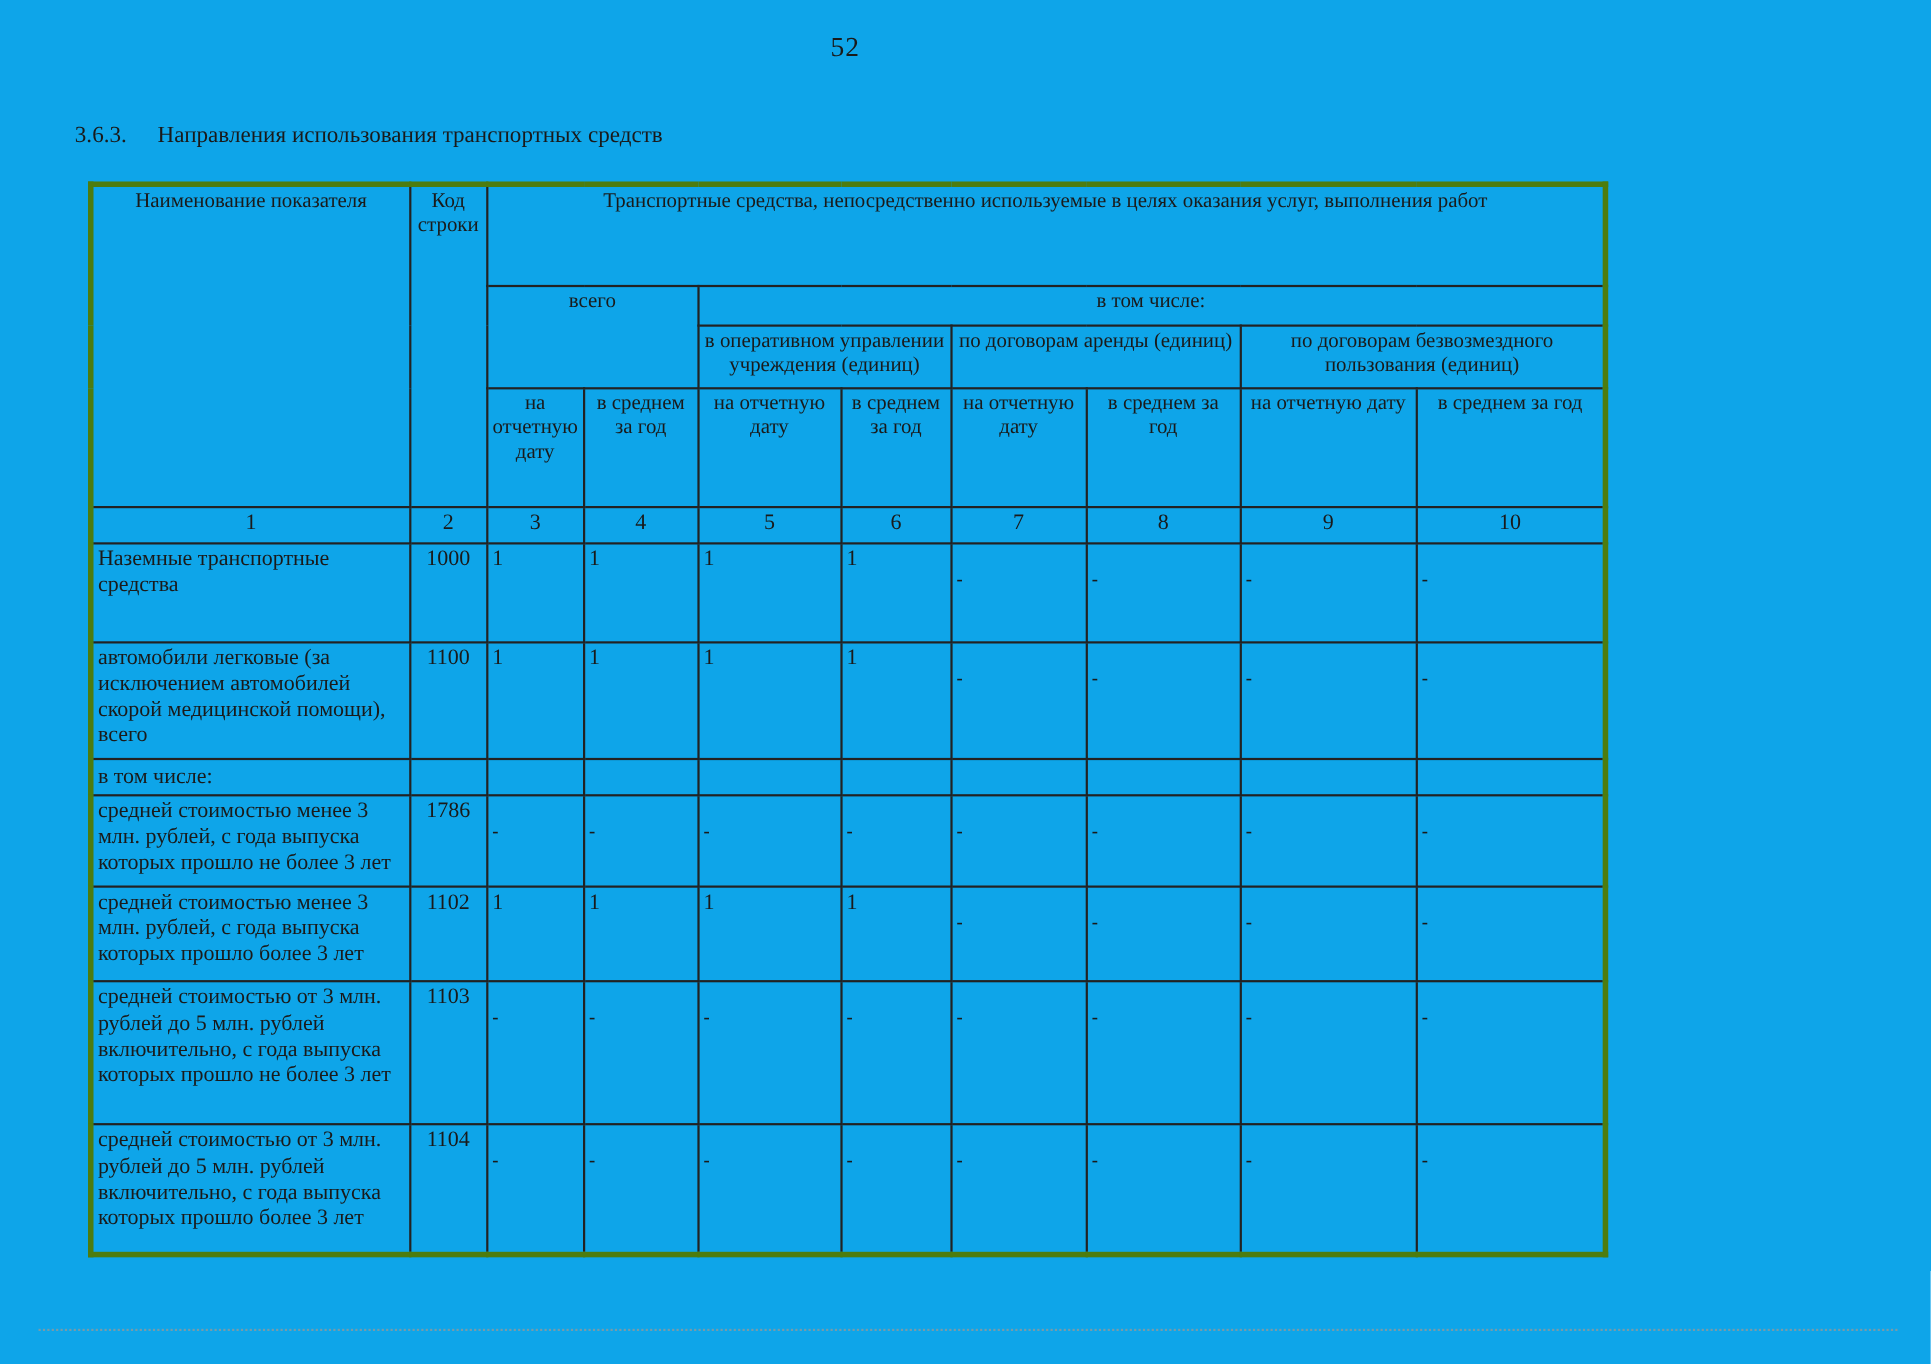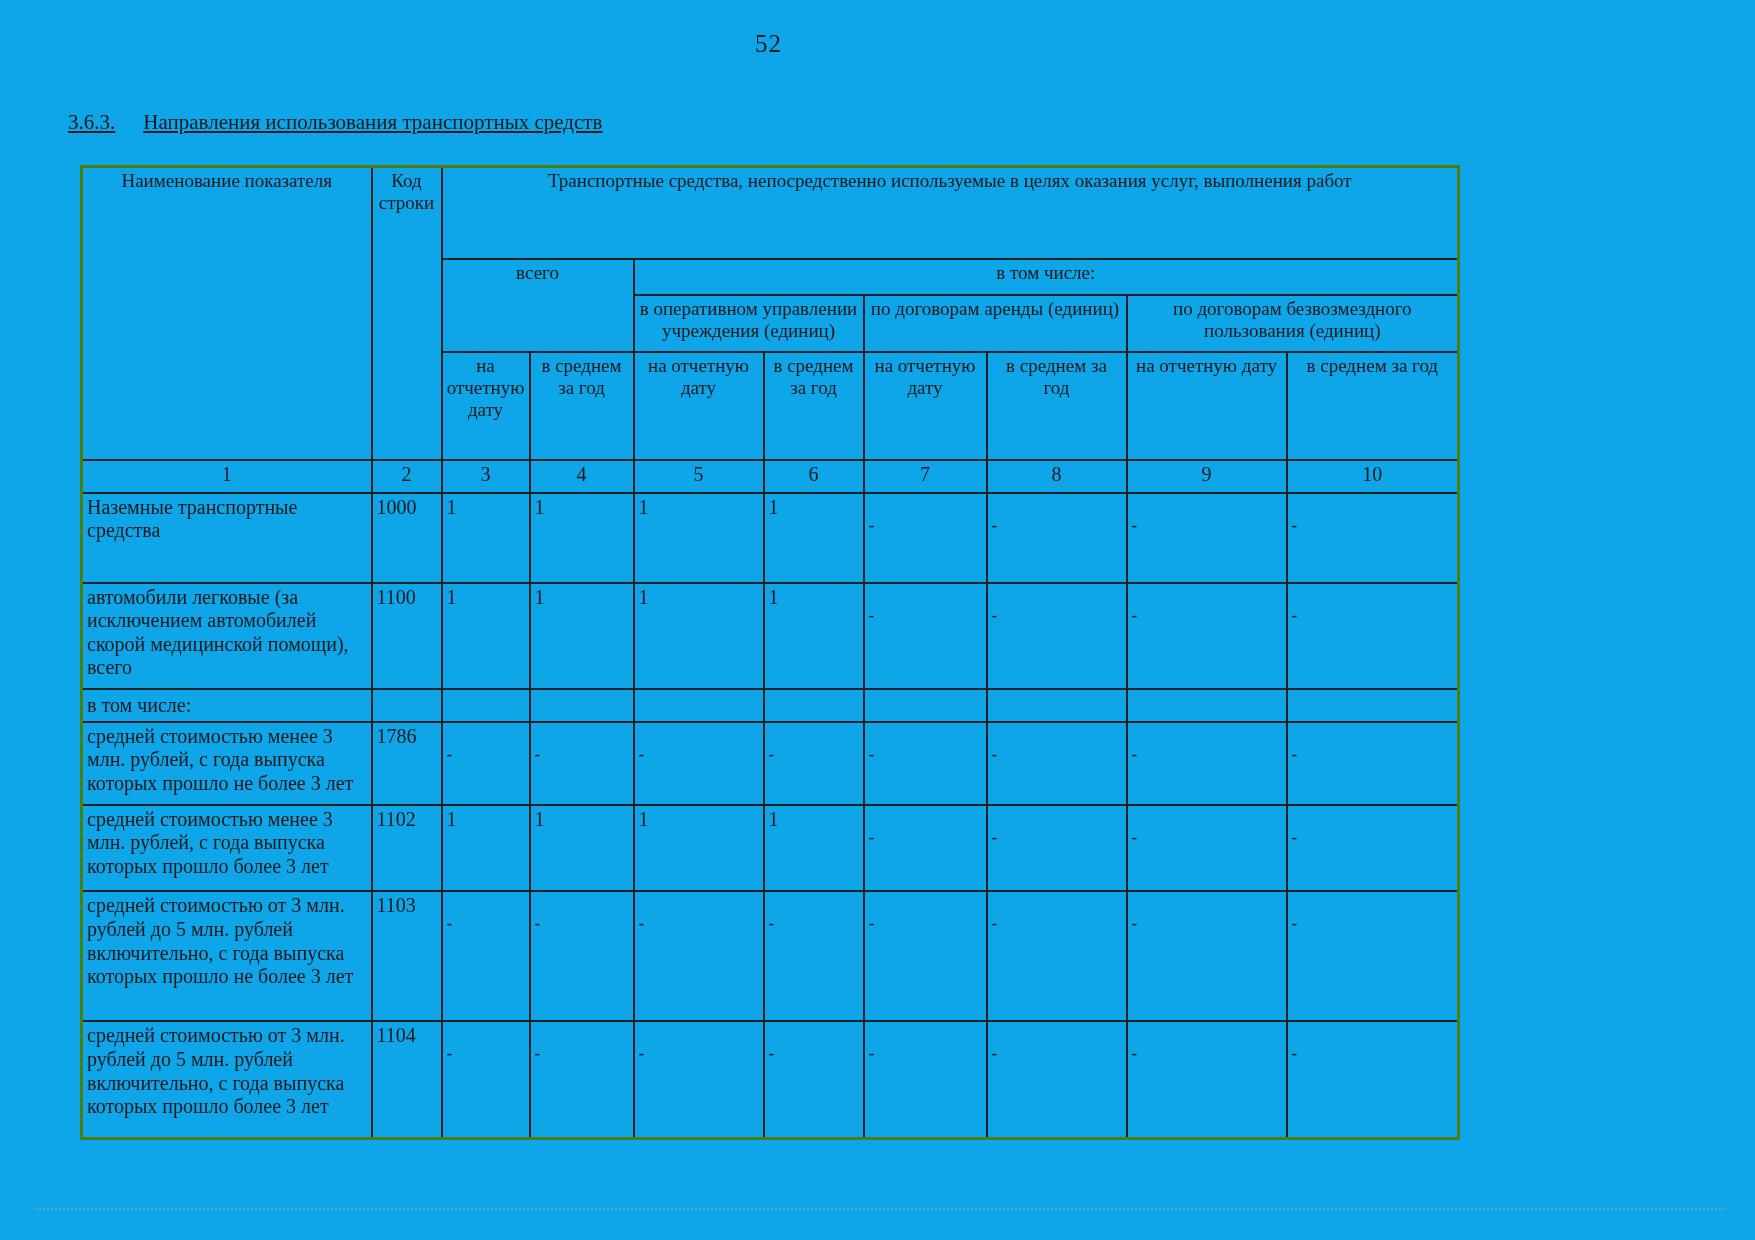--- a/index.html
+++ b/index.html
@@ -13,56 +13,56 @@
   .page{
     position:relative;width:1755px;height:1240px;
     background:#0ea5e9;
   }
   .page-number{
     position:absolute;top:30px;left:80px;width:1377px;
     text-align:center;font-size:25px;letter-spacing:1px;
   }
   .doc-title{
     position:absolute;top:110px;left:68px;
-    font-size:21px;white-space:nowrap;text-decoration:underline;
+    font-size:21px;white-space:nowrap;
   }
   .doc-title .num{margin-right:28px;}
   table.grid{
     position:absolute;left:80px;top:165px;
     border-collapse:collapse;table-layout:fixed;
     width:1377px;
     font-size:19px;line-height:1.18;
   }
   table.grid td{
     border:2px solid #222;
     padding:2px 4px;
     overflow:hidden;
     vertical-align:top;
   }
-  table.grid{border:3px solid #4d7c0f;}
+  table.grid{border:5px solid #4d7c0f;}
   
   tr.hA{height:92px;}
   tr.hB{height:36px;}
   tr.hC{height:57px;}
   tr.hD{height:108px;}
   tr.hN{height:33px;}
   .th{text-align:center;vertical-align:top;}
   .leaf{vertical-align:middle;text-align:center;}
   .leaf-top{vertical-align:top;text-align:center;padding-top:3px;}
   .colnum{text-align:center;vertical-align:middle;font-size:20px;padding:0;}
   
   tr.r0{height:90px;} tr.r1{height:87px;} tr.r2{height:33px;}
   tr.r3{height:80px;} tr.r4{height:80px;} tr.r5{height:130px;} tr.r6{height:107px;}
   td.name{
     vertical-align:bottom;text-align:left;
     font-size:20px;padding:2px 4px 6px 2px;
   }
   td.name.top{vertical-align:top;padding-top:4px;}
   td.code{
-    text-align:left;vertical-align:top;
+    text-align:center;vertical-align:top;
     font-size:20px;padding-top:4px;
   }
   td.val{
     text-align:left;vertical-align:top;
     font-size:20px;padding:5px 2px 2px 2px;
   }
   td.val.d{padding-top:22px;font-weight:bold;font-size:17px;}
   .scan-line{
     position:absolute;left:35px;top:1208px;width:1690px;height:0;
     border-top:2px dotted #9a9a96;opacity:.75;

